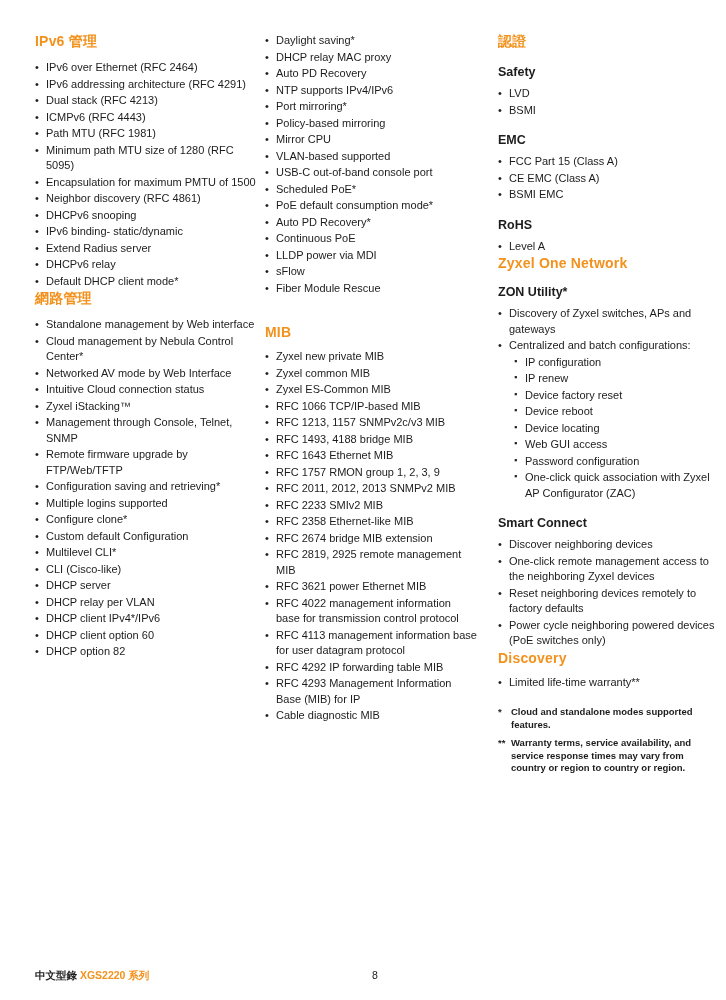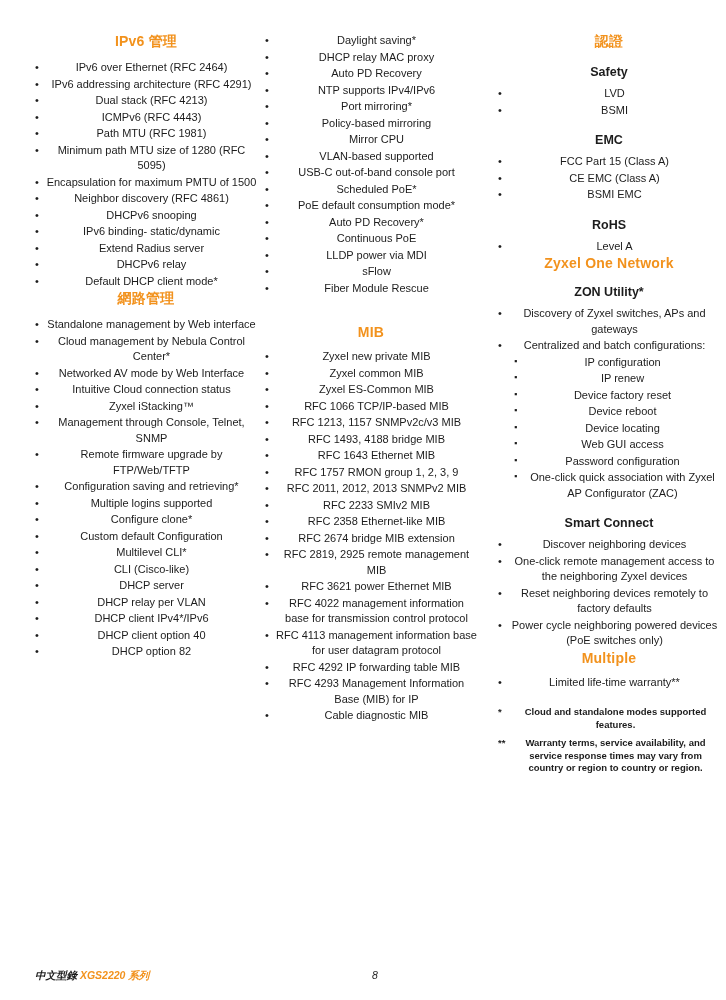--- a/index.html
+++ b/index.html
@@ -8,21 +8,20 @@
   .page {
     position:relative;
     width:726px; height:1000px;
     background:#ffffff;
     color:#1c1c1c;
     overflow:hidden;
   }
   .columns {
     display:flex;
     padding:33px 4px 0 35px;
-    text-align:center;
   }
   .col { flex:none; }
   .col-1 { width:222px; margin-right:8px; }
   .col-2 { width:212px; margin-right:21px; }
   .col-3 { width:222px; }
 
   h2.orange-heading {
     color:#f2921d;
     font-size:14px;
     font-weight:700;
@@ -82,21 +81,20 @@
     padding-left:13px;
     margin-bottom:6px;
   }
   .fn-marker { position:absolute; left:0; top:0; }
 
   .page-footer {
     position:absolute;
     left:0; right:0; bottom:17px;
     height:14px;
     font-size:10.5px;
-    font-style:italic;
   }
   .footer-left {
     position:absolute;
     left:35px; top:0;
     font-weight:600;
   }
   .footer-series { color:#f2921d; }
   .footer-page-number {
     position:absolute;
     left:50%; top:0;
@@ -141,21 +139,21 @@
             <li>Remote firmware upgrade by FTP/Web/TFTP</li>
             <li>Configuration saving and retrieving*</li>
             <li>Multiple logins supported</li>
             <li>Configure clone*</li>
             <li>Custom default Configuration</li>
             <li>Multilevel CLI*</li>
             <li>CLI (Cisco-like)</li>
             <li>DHCP server</li>
             <li>DHCP relay per VLAN</li>
             <li>DHCP client IPv4*/IPv6</li>
-            <li>DHCP client option 40</li>
+            <li>DHCP client option 60</li>
             <li>DHCP option 82</li>
           </ul>
       </div>
     </div>
 
     <div class="col col-2">
       <div class="section">
         <ul class="feature-list">
             <li>Daylight saving*</li>
             <li>DHCP relay MAC proxy</li>
@@ -245,21 +243,21 @@
         <h3 class="sub-heading">Smart Connect</h3>
         <ul class="feature-list">
             <li>Discover neighboring devices</li>
             <li>One-click remote management access to the neighboring Zyxel devices</li>
             <li>Reset neighboring devices remotely to factory defaults</li>
             <li>Power cycle neighboring powered devices (PoE switches only)</li>
           </ul>
       </div>
 
       <div class="section">
-        <h2 class="orange-heading">Multiple</h2>
+        <h2 class="orange-heading">Discovery</h2>
         <ul class="feature-list">
             <li>Limited life-time warranty**</li>
           </ul>
       </div>
 
       <div class="footnotes">
         <div class="footnote">
           <span class="fn-marker">*</span><span class="fn-text">Cloud and standalone modes supported features.</span>
         </div>
         <div class="footnote">

